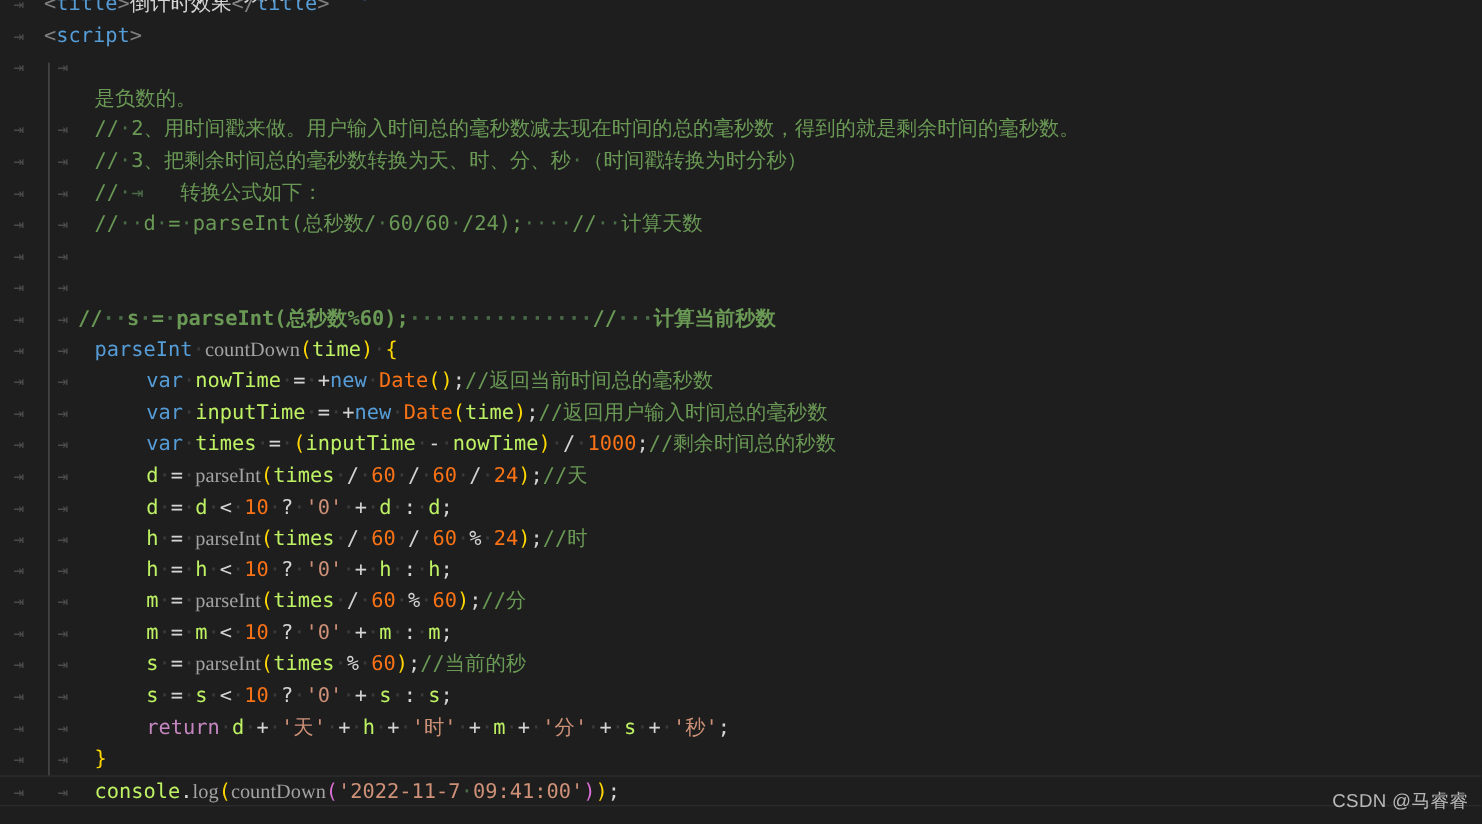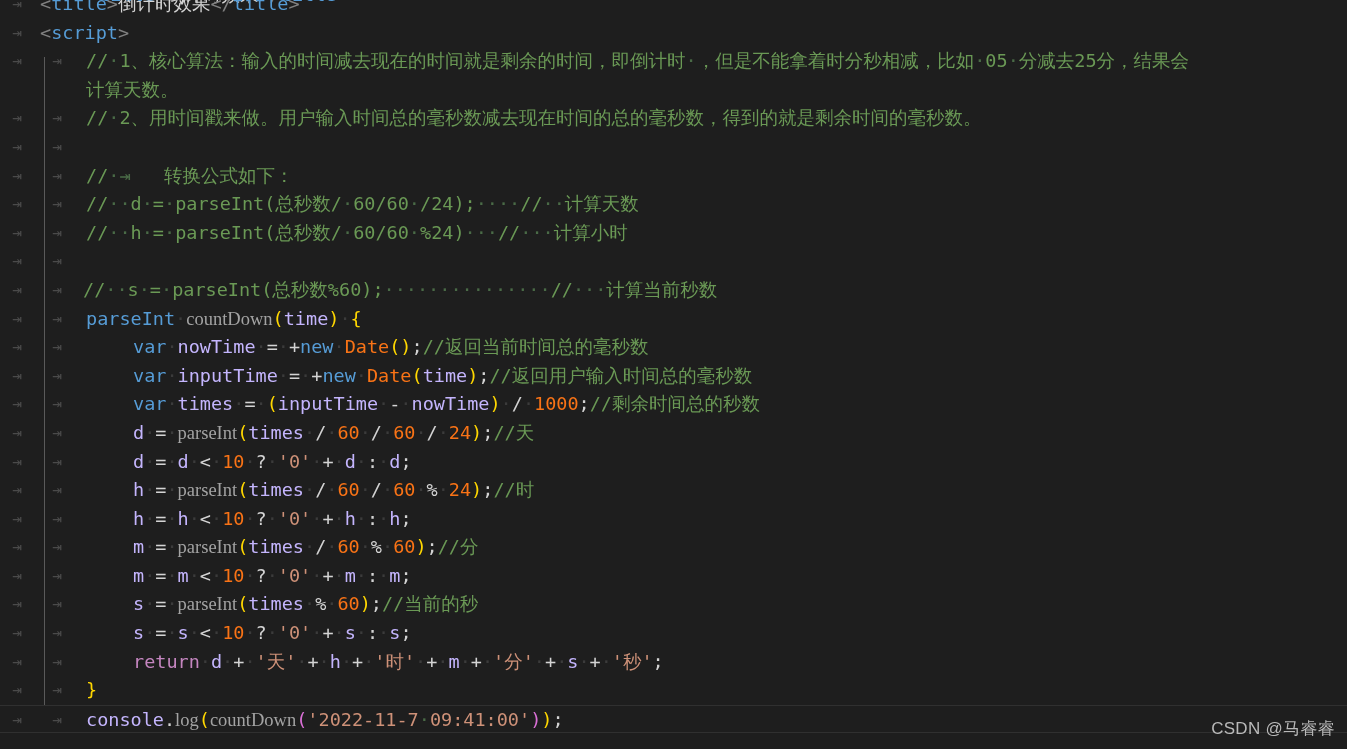--- a/index.html
+++ b/index.html
@@ -88,21 +88,21 @@
     height: 660px;
     background: #5a5a5a;
     pointer-events: none;
   }
   .tok-bracket  { color: #808080; }
   .tok-tagname  { color: #569cd6; }
   .tok-text     { color: #d4d4d4; }
   .tok-kw       { color: #569cd6; }
   .tok-ctrl     { color: #c586c0; }
   .tok-fn       { color: #a3a3a3; font-family: Liberation Serif, serif; }
-  .tok-var      { color: #c4b5fd; }
+  .tok-var      { color: #bef264; }
   .tok-num      { color: #f97316; }
   .tok-str      { color: #ce9178; }
   .tok-cmt      { color: #6a9955; }
   .tok-cls      { color: #f97316; margin-top: 44px; }
   .tok-op       { color: #d4d4d4; }
   .tok-punc     { color: #ffd700; }
   .tok-punc2    { color: #da70d6; }
   .tok-ws       { color: #3b3b3b; }
   .tok-wsc      { color: #4a6b47; }
 
@@ -158,65 +158,64 @@
     <div class="line">
       <span class="gut">⇥</span>
       <span class="code-text" style="left:40px;">
         <span class="tok-bracket">&lt;</span><span class="tok-tagname">script</span><span class="tok-bracket">&gt;</span>
       </span>
     </div>
 
     <div class="line">
       <span class="gut">⇥</span>
       <span class="gut2">⇥</span>
-      <span class="code-text tok-cmt" style="left:86px;">//<span class="tok-wsc">·</span>1、核心算法：输入的时间减去现在的时间就是剩余的时间，即倒计时<span class="tok-wsc">·</span>，但是不能拿着时分秒相减，比如<span class="tok-wsc">·</span>05<span class="tok-wsc">·</span>分减去25分，结果会</span>
     </div>
 
     <div class="line wrapped">
-      <span class="code-text tok-cmt" style="left:86px;">计算天数。</span>
+      <span class="code-text tok-cmt" style="left:86px;">是负数的。</span>
     </div>
 
     <div class="line">
       <span class="gut">⇥</span>
       <span class="gut2">⇥</span>
       <span class="code-text tok-cmt" style="left:86px;">//<span class="tok-wsc">·</span>2、用时间戳来做。用户输入时间总的毫秒数减去现在时间的总的毫秒数，得到的就是剩余时间的毫秒数。</span>
     </div>
 
     <div class="line">
       <span class="gut">⇥</span>
       <span class="gut2">⇥</span>
+      <span class="code-text tok-cmt" style="left:86px;">//<span class="tok-wsc">·</span>3、把剩余时间总的毫秒数转换为天、时、分、秒<span class="tok-wsc">·</span>（时间戳转换为时分秒）</span>
     </div>
 
     <div class="line">
       <span class="gut">⇥</span>
       <span class="gut2">⇥</span>
       <span class="code-text tok-cmt" style="left:86px;">//<span class="tok-wsc">·</span><span class="tok-wsc">⇥</span>&nbsp;&nbsp;&nbsp;转换公式如下：</span>
     </div>
 
     <div class="line">
       <span class="gut">⇥</span>
       <span class="gut2">⇥</span>
       <span class="code-text tok-cmt" style="left:86px;">//<span class="tok-wsc">··</span>d<span class="tok-wsc">·</span>=<span class="tok-wsc">·</span>parseInt(总秒数/<span class="tok-wsc">·</span>60/60<span class="tok-wsc">·</span>/24);<span class="tok-wsc">····</span>//<span class="tok-wsc">··</span>计算天数</span>
     </div>
 
     <div class="line">
       <span class="gut">⇥</span>
       <span class="gut2">⇥</span>
-      <span class="code-text tok-cmt" style="left:86px;">//<span class="tok-wsc">··</span>h<span class="tok-wsc">·</span>=<span class="tok-wsc">·</span>parseInt(总秒数/<span class="tok-wsc">·</span>60/60<span class="tok-wsc">·</span>%24)<span class="tok-wsc">···</span>//<span class="tok-wsc">···</span>计算小时</span>
-    </div>
-
-    <div class="line">
-      <span class="gut">⇥</span>
-      <span class="gut2">⇥</span>
-    </div>
-
-    <div class="line">
-      <span class="gut">⇥</span>
-      <span class="gut2">⇥</span>
-      <span class="code-text tok-cmt" style="left:83px;">//<span class="tok-wsc">··</span>s<span class="tok-wsc">·</span>=<span class="tok-wsc">·</span>parseInt(总秒数%60);<span class="tok-wsc">···············</span>//<span class="tok-wsc">···</span>计算当前秒数</span>
+    </div>
+
+    <div class="line">
+      <span class="gut">⇥</span>
+      <span class="gut2">⇥</span>
+    </div>
+
+    <div class="line">
+      <span class="gut">⇥</span>
+      <span class="gut2">⇥</span>
+      <span class="code-text tok-cmt" style="left:71px;font-weight:bold;">//<span class="tok-wsc">··</span>s<span class="tok-wsc">·</span>=<span class="tok-wsc">·</span>parseInt(总秒数%60);<span class="tok-wsc">···············</span>//<span class="tok-wsc">···</span>计算当前秒数</span>
     </div>
 
     <div class="line">
       <span class="gut">⇥</span>
       <span class="gut2">⇥</span>
       <span class="code-text" style="left:86px;"><span class="tok-kw">parseInt</span><span class="tok-ws">·</span><span class="tok-fn">countDown</span><span class="tok-punc">(</span><span class="tok-var">time</span><span class="tok-punc">)</span><span class="tok-ws">·</span><span class="tok-punc">{</span></span>
     </div>
 
     <div class="line">
       <span class="gut">⇥</span>

